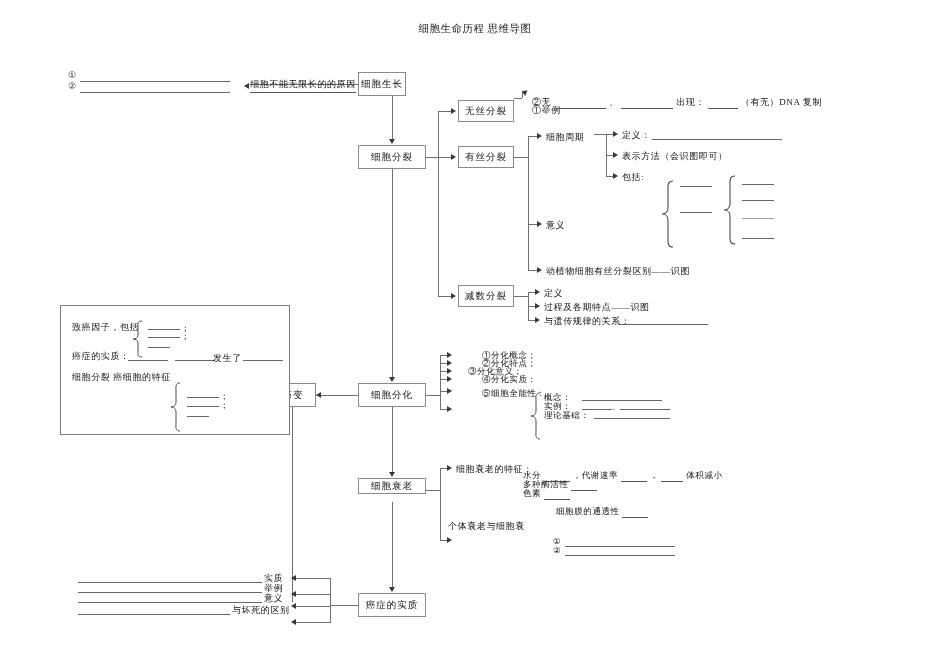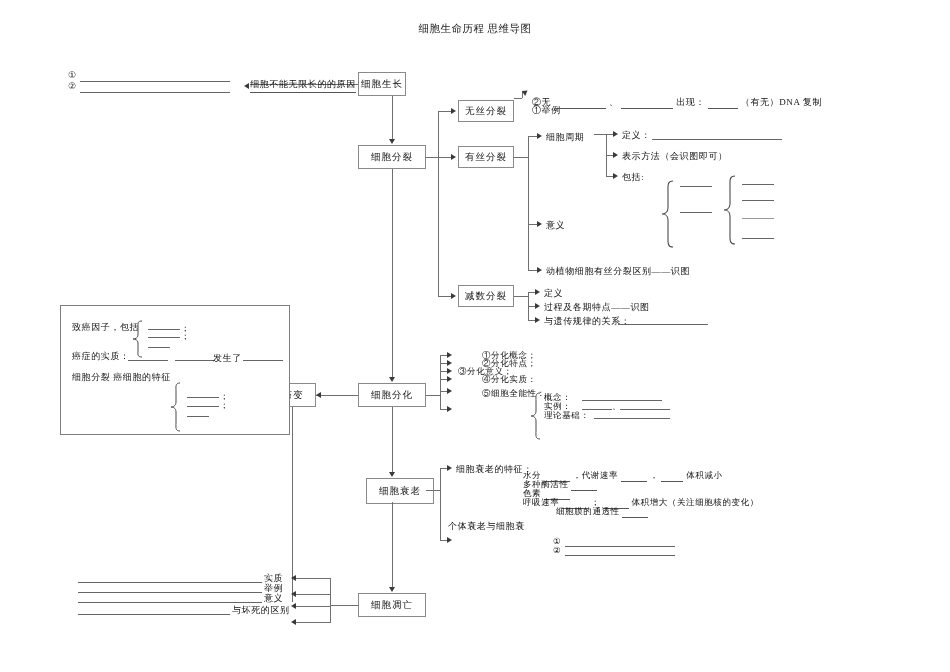--- a/index.html
+++ b/index.html
@@ -79,23 +79,23 @@
   <div class="node" style="left:458px;top:100px;width:56px;height:22px;">无丝分裂</div>
 
   <div class="node" style="left:458px;top:146px;width:56px;height:22px;">有丝分裂</div>
 
   <div class="node" style="left:458px;top:285px;width:56px;height:22px;">减数分裂</div>
 
   <div class="node" style="left:358px;top:383px;width:68px;height:24px;">细胞分化</div>
 
   <div class="node" style="left:270px;top:383px;width:46px;height:24px;">癌变</div>
 
-  <div class="node" style="left:366px;top:478px;width:68px;height:26px;">细胞衰老</div>
-
-  <div class="node" style="left:358px;top:593px;width:68px;height:24px;">细胞凋亡</div>
+  <div class="node" style="left:358px;top:478px;width:68px;height:16px;">细胞衰老</div>
+
+  <div class="node" style="left:358px;top:593px;width:68px;height:24px;">癌症的实质</div>
 
   <div class="v" style="left:392px;top:96px;height:44px;"></div>
   <div class="arr-d" style="left:389px;top:139px;"></div>
 
   <div class="v" style="left:392px;top:169px;height:209px;"></div>
   <div class="arr-d" style="left:389px;top:377px;"></div>
 
   <div class="v" style="left:392px;top:407px;height:66px;"></div>
   <div class="arr-d" style="left:389px;top:472px;"></div>
 
@@ -256,21 +256,21 @@
   <div class="arr-r" style="left:447px;top:368px;"></div>
   <div class="h" style="left:440px;top:379px;width:8px;"></div>
   <div class="arr-r" style="left:447px;top:376px;"></div>
   <div class="h" style="left:440px;top:391px;width:8px;"></div>
   <div class="arr-r" style="left:447px;top:388px;"></div>
   <div class="h" style="left:440px;top:409px;width:8px;"></div>
   <div class="arr-r" style="left:447px;top:406px;"></div>
 
   <div class="lbl sm" style="left:482px;top:350px;">①分化概念；</div>
   <div class="lbl sm" style="left:482px;top:358px;">②分化特点；</div>
-  <div class="lbl sm" style="left:458px;top:366px;text-align:right;">③分化意义；</div>
+  <div class="lbl sm" style="left:468px;top:366px;text-align:right;">③分化意义；</div>
   <div class="lbl sm" style="left:482px;top:374px;">④分化实质：</div>
   <div class="lbl sm" style="left:482px;top:388px;">⑤细胞全能性：</div>
 
   <div class="brace" style="left:530px;top:392px;">
     <svg width="12" height="48" viewBox="0 0 12 48">
       <path d="M10 1 C5 1 6 5 6 9 L6 19 C6 23 3 24 1 24 C3 24 6 25 6 29 L6 39 C6 43 5 47 10 47" fill="none" stroke="#4a4a4a" stroke-width="1"></path>
     </svg>
   </div>
   <div class="lbl sm" style="left:544px;top:392px;">概念：</div>
   <div class="rule" style="left:582px;top:400px;width:80px;"></div>
@@ -303,27 +303,20 @@
   <div class="lbl sm" style="left:523px;top:479px;">
     <span>多种酶活性</span>
     <span class="blank" style="width:26px;"></span>
   </div>
 
   <div class="lbl sm" style="left:523px;top:488px;">
     <span>色素</span>
     <span class="blank" style="width:26px;"></span>
   </div>
 
-  <div class="lbl sm" style="left:523px;top:497px;">
-    <span>呼吸速率</span>
-    <span class="blank" style="width:26px;"></span>
-    <span>；</span>
-    <span class="blank" style="width:26px;"></span>
-    <span>体积增大（关注细胞核的变化）</span>
-  </div>
 
   <div class="lbl sm" style="left:523px;top:506px;padding-left:33px;">
     <span>细胞膜的通透性</span>
     <span class="blank" style="width:26px;"></span>
   </div>
 
   <div class="lbl" style="left:448px;top:520px;">个体衰老与细胞衰</div>
   <div class="lbl sm" style="left:553px;top:536px;">①</div>
   <div class="rule" style="left:565px;top:546px;width:110px;"></div>
   <div class="lbl sm" style="left:553px;top:545px;">②</div>

